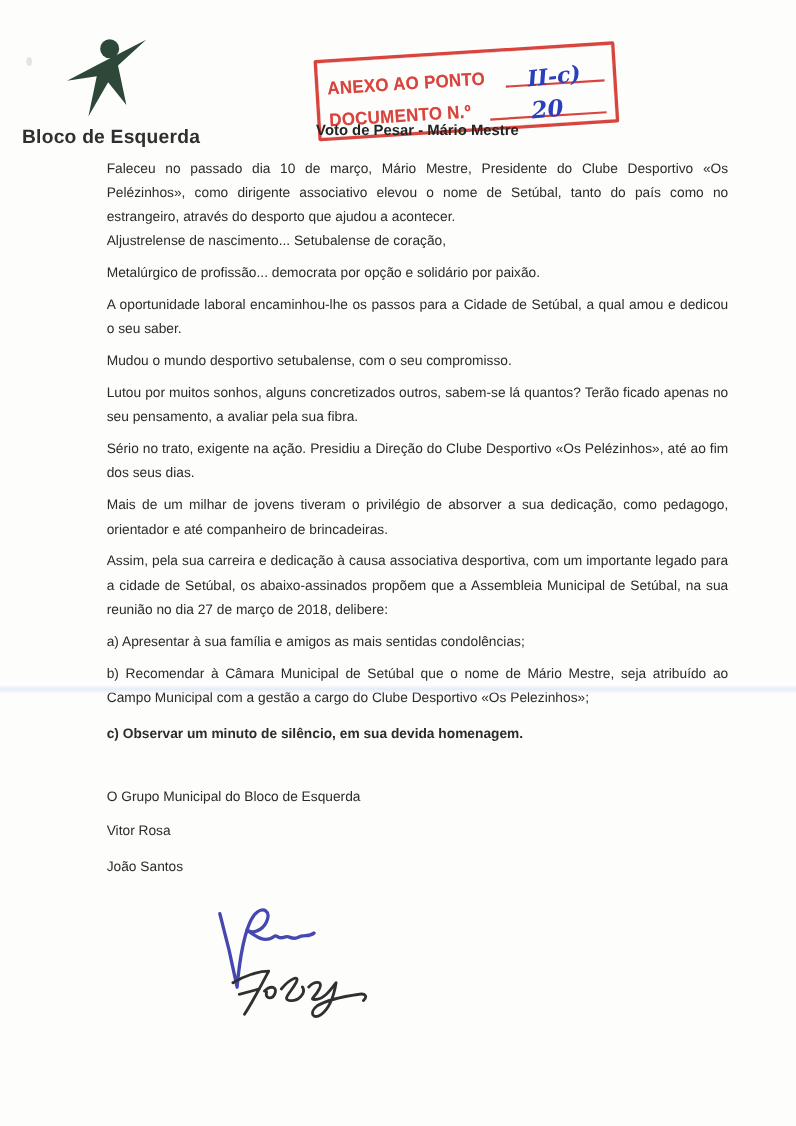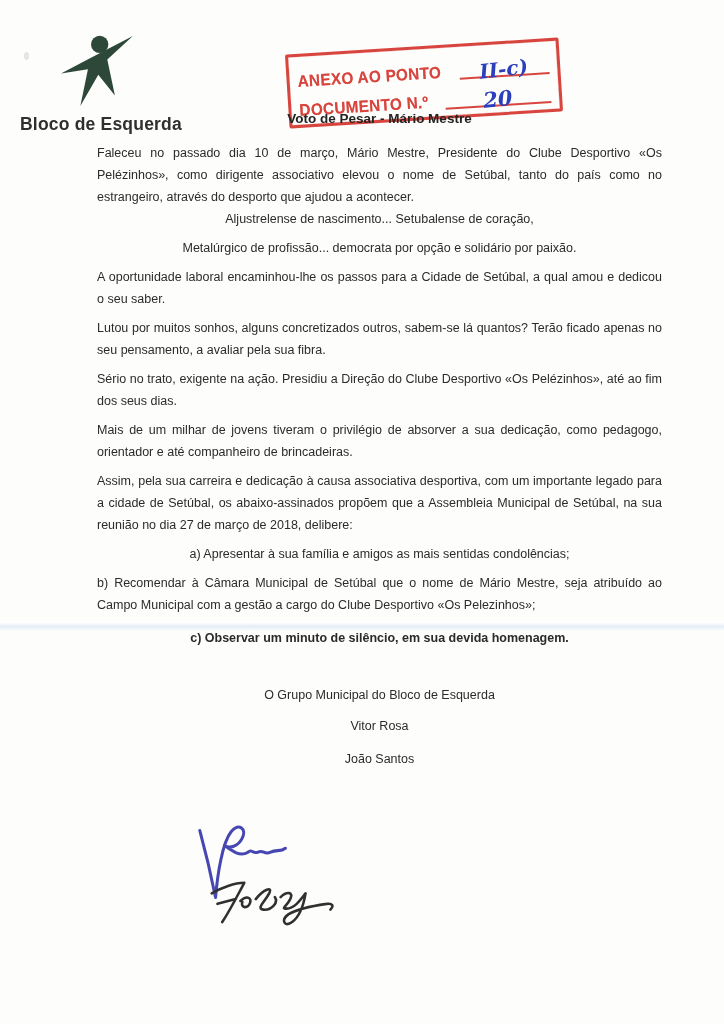--- a/index.html
+++ b/index.html
@@ -64,22 +64,22 @@
   .letter-title{
     font-size:13.5px;font-weight:700;text-align:center;
     margin:0 0 12px 0;line-height:22px;color:#242424;
   }
   .letter-body p{margin:0 0 7px 0;text-align:justify;}
   .letter-body p.m0{margin-bottom:0;}
   .letter-body p.m9{margin-bottom:9px;}
   .letter-body p.m35{margin-bottom:35px;font-weight:bold;}
   .letter-body p.m24{margin-bottom:24px;}
   .letter-body p.m11{margin-bottom:11px;}
-  .letter-body p.last-line{text-align:center;}
-  .signatory{margin:0 0 11px 0;text-align:center;line-height:22px;}
+  .letter-body p.last-line{text-align:left;}
+  .signatory{margin:0 0 11px 0;text-align:left;line-height:22px;}
 
   
   .sig{position:absolute;pointer-events:none;}
   .sig path{fill:none;stroke-linecap:round;stroke-linejoin:round;}
   .sig-blue{left:190px;top:824px;width:118px;height:80px;}
   .sig-blue path{stroke:var(--sig-blue,#4444b4);stroke-width:3.1;}
   .sig-dark{left:206px;top:872px;width:134px;height:58px;}
   .sig-dark path{stroke:var(--sig-dark,#2f2f2f);stroke-width:2.7;}
 
   
@@ -121,20 +121,21 @@
     </div>
   </div>
 
   <main class="letter-body">
     <h1 class="letter-title">Voto de Pesar - Mário Mestre</h1>
 
     <p class="m0">Faleceu no passado dia 10 de março, Mário Mestre, Presidente do Clube Desportivo «Os Pelézinhos», como dirigente associativo elevou o nome de Setúbal, tanto do país como no estrangeiro, através do desporto que ajudou a acontecer.</p>
     <p class="last-line">Aljustrelense de nascimento...  Setubalense de coração,</p>
     <p class="last-line">Metalúrgico de profissão... democrata por opção e solidário por paixão.</p>
     <p>A oportunidade laboral encaminhou-lhe os passos para a Cidade de Setúbal, a qual amou e dedicou o seu saber.</p>
+    <p class="last-line">Mudou o mundo desportivo setubalense, com o seu compromisso.</p>
     <p>Lutou por muitos sonhos, alguns concretizados outros, sabem-se lá quantos? Terão ficado apenas no seu pensamento, a avaliar pela sua fibra.</p>
     <p>Sério no trato, exigente na ação. Presidiu a Direção do Clube Desportivo «Os Pelézinhos», até ao fim dos seus dias.</p>
     <p>Mais de um milhar de jovens tiveram o privilégio de absorver a sua dedicação, como pedagogo, orientador e até companheiro de brincadeiras.</p>
     <p>Assim, pela sua carreira e dedicação à causa associativa desportiva, com um importante legado para a cidade de Setúbal, os abaixo-assinados propõem que a Assembleia Municipal de Setúbal, na sua reunião no dia 27 de março de 2018, delibere:</p>
 
     <p class="last-line">a) Apresentar à sua família e amigos as mais sentidas condolências;</p>
     <p class="m11">b) Recomendar à Câmara Municipal de Setúbal que o nome de Mário Mestre, seja atribuído ao Campo Municipal com a gestão a cargo do Clube Desportivo «Os Pelezinhos»;</p>
     <p class="last-line m35">c) Observar um minuto de silêncio, em sua devida homenagem.</p>
 
     <p class="last-line m9">O Grupo Municipal do Bloco de Esquerda</p>

